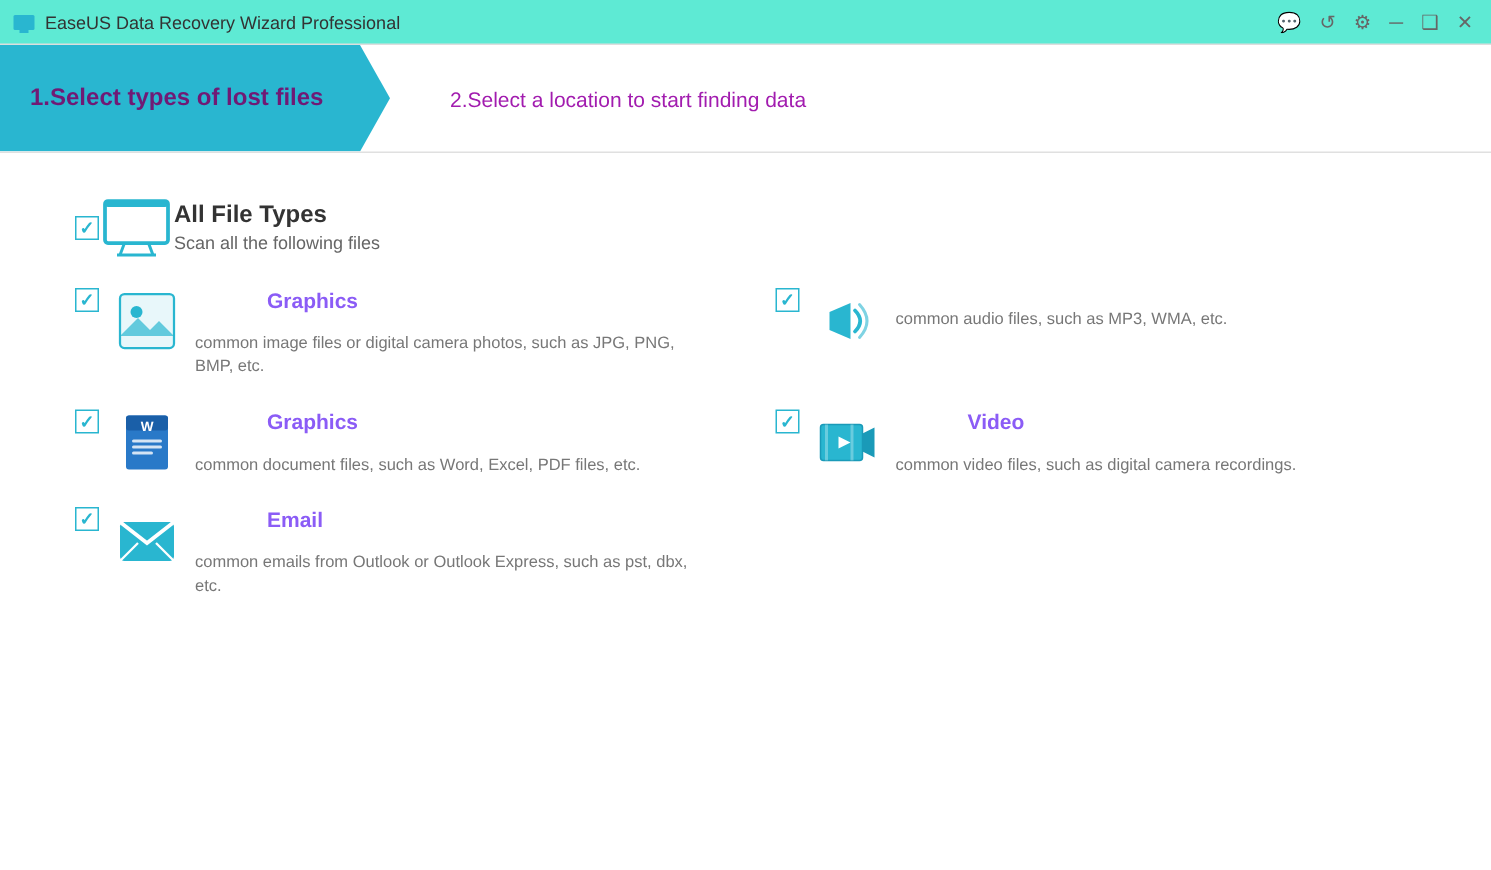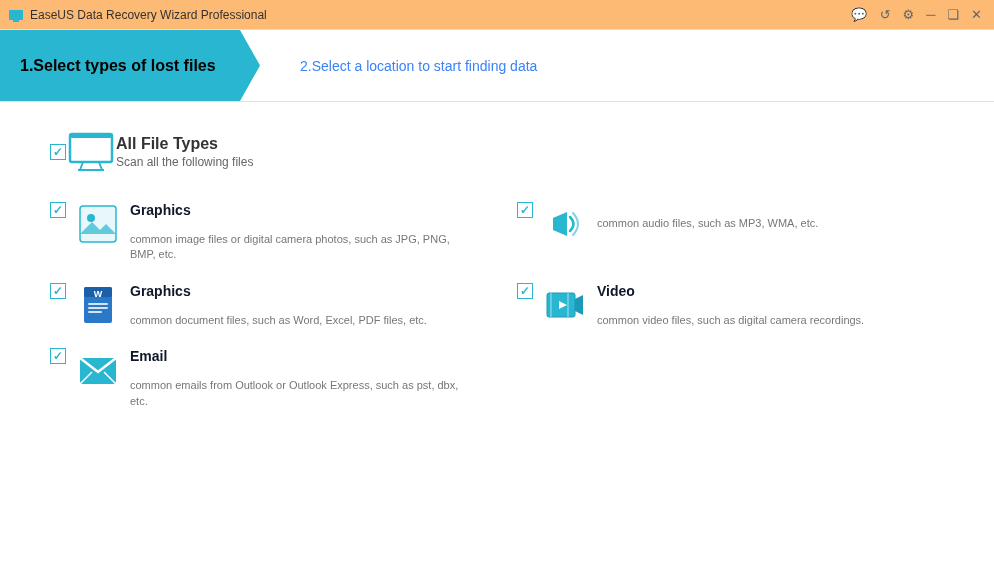--- a/index.html
+++ b/index.html
@@ -7,21 +7,21 @@
       font-family: 'Segoe UI', Arial, sans-serif;
       background: #fff;
       width: 994px;
       height: 580px;
       overflow: hidden;
       user-select: none;
     }
 
     
     .title-bar {
-      background: #fdba74;
+      background: #5eead4;
       height: 30px;
       display: flex;
       align-items: center;
       padding: 0 8px;
       border-bottom: 1px solid #ddd;
       justify-content: space-between;
       gap: 36px;
     }
     .title-bar-left {
       display: flex;
@@ -57,48 +57,48 @@
     }
     .step-active {
       background: #29b6d0;
       display: flex;
       align-items: center;
       padding: 0 30px 0 20px;
       clip-path: polygon(0 0, calc(100% - 20px) 0, 100% 50%, calc(100% - 20px) 100%, 0 100%);
       min-width: 260px;
     }
     .step-active-text {
-      color: #000000;
+      color: #701a75;
       font-size: 16px;
       font-weight: bold;
     }
     .step-inactive {
       display: flex;
       align-items: center;
       padding: 0 30px 0 40px;
       flex: 1;
     }
     .step-inactive-text {
-      color: #3b82f6;
+      color: #a21caf;
       font-size: 14px;
     }
 
     
     .main-content {
       padding: 30px 50px;
       height: calc(580px - 30px - 72px);
       overflow-y: auto;
     }
 
     
     .all-file-types-row {
       display: flex;
       align-items: center;
       gap: 2px;
-      margin-bottom: 30px;
+      margin-bottom: 20px;
     }
     .checkbox {
       width: 16px;
       height: 16px;
       border: 1px solid #29b6d0;
       background: #fff;
       display: flex;
       align-items: center;
       justify-content: center;
       cursor: pointer;
@@ -145,21 +145,22 @@
       height: 40px;
       flex-shrink: 0;
       margin-top: 2px;
     }
     .file-type-info {
       flex: 1;
     }
     .file-type-title {
       font-size: 14px;
       font-weight: bold;
-      color: #0f172a;
+      color: #8b5cf6;
+      margin-left: 48px;
     }
     .file-type-desc {
       font-size: 11px;
       color: #777;
       margin-top: 14px;
       line-height: 1.4;
     }
 
     
     svg { display: block; }

